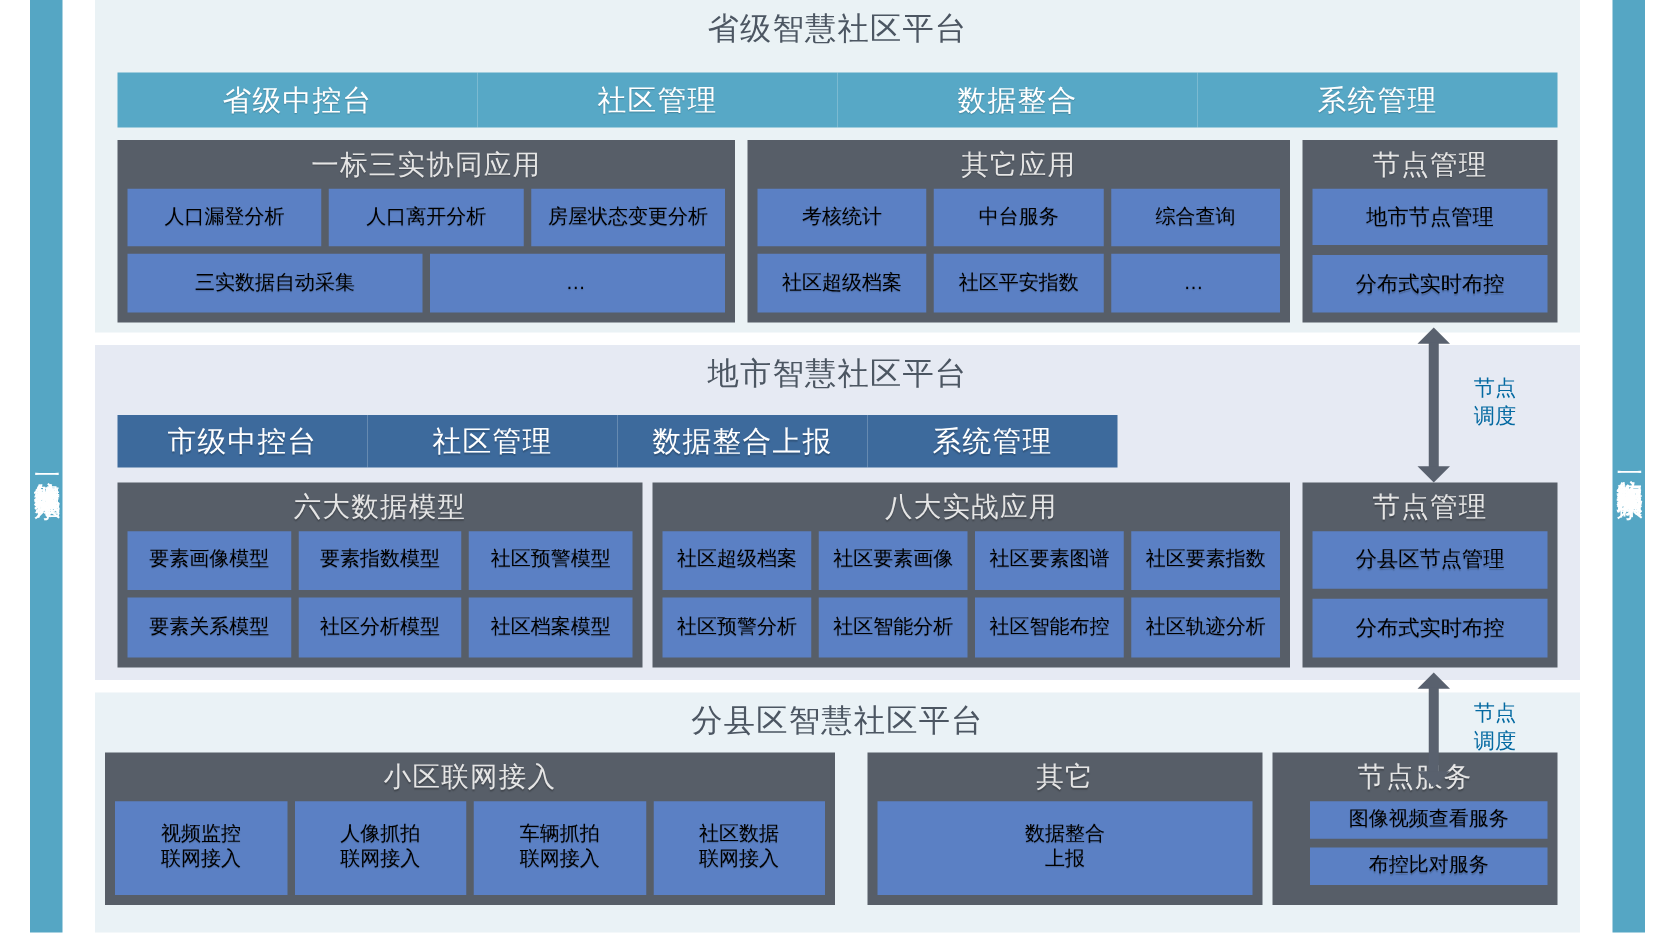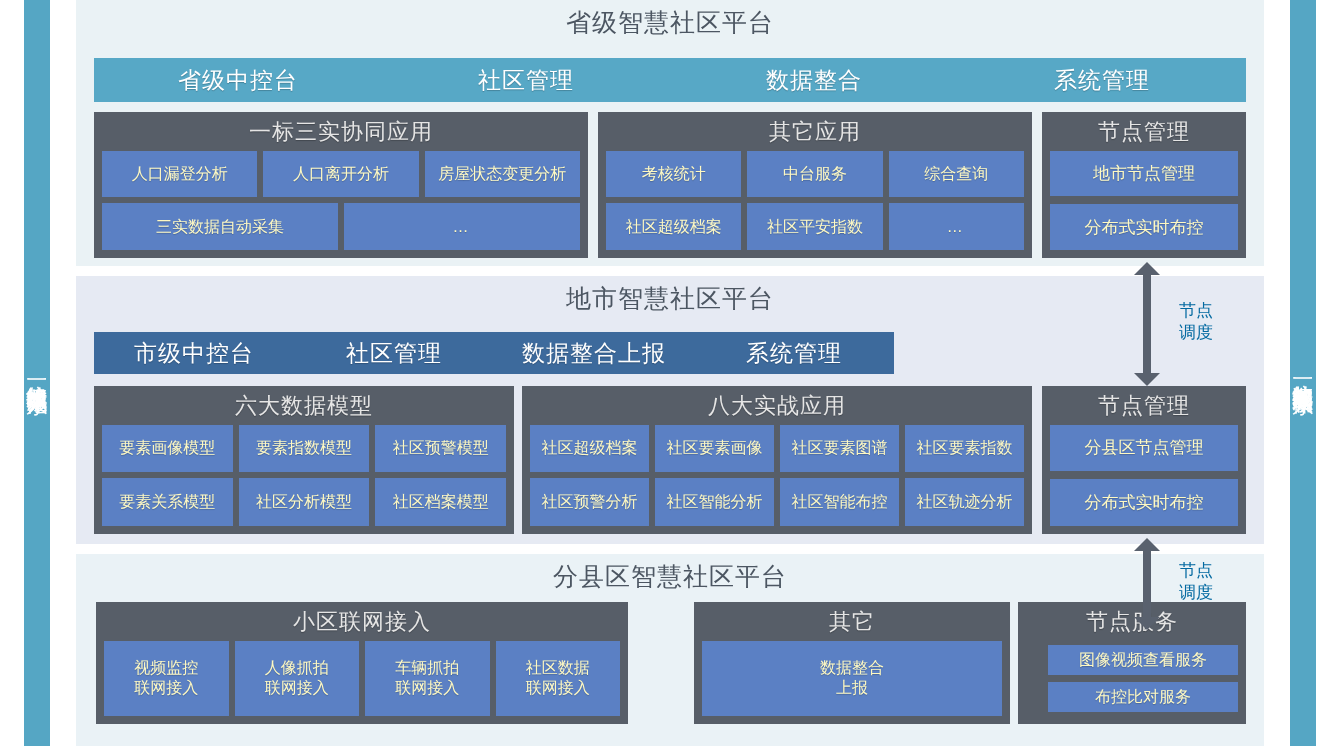--- a/index.html
+++ b/index.html
@@ -55,32 +55,32 @@
   }
   .group-title{
     text-align:center;color:#e5e5e5;
     font-size:22px;letter-spacing:1px;line-height:1.25;
     padding:2px 0 5px 0;
     text-shadow:0 1px 1px rgba(0,0,0,.25);
   }
   .grid{display:flex;flex-direction:column;gap:6px;flex:1;}
   .grow{display:flex;gap:6px;flex:1;}
   .cell{
-    flex:1;background:#5b80c4;color:#fef9c3;
+    flex:1;background:#5b80c4;color:#000000;
     display:flex;align-items:center;justify-content:center;
     text-align:center;font-size:16px;line-height:1.25;
     white-space:pre-line;
     text-shadow:0 1px 1px rgba(0,0,0,.20);
   }
   .cell.dots{letter-spacing:3px;}
 
   
   .group.node .grid{gap:8px;}
   .group.node .cell{font-size:17px;}
-  .group.nodeservice .grid{gap:7px;justify-content:center;padding-left:22px;}
+  .group.nodeservice .grid{gap:7px;justify-content:flex-start;padding-left:22px;}
   .group.nodeservice .grow{flex:none;height:30px;}
   .group.nodeservice .cell{font-size:16px;}
 
   
   .arrow{position:absolute;width:26px;}
   .arrow .shaft{
     position:absolute;left:9px;top:12px;bottom:12px;width:8px;background:#59616e;
   }
   .arrow .head{
     position:absolute;left:0;width:0;height:0;
@@ -209,21 +209,21 @@
         <div class="grow">
           <div class="cell">分布式实时布控</div>
         </div>
       </div>
     </div>
   </div>
 
   <div class="panel bot">
     <div class="panel-title">分县区智慧社区平台</div>
 
-    <div class="group" style="left:8px;width:532px;top:48px;height:122px;margin-left:12px;">
+    <div class="group" style="left:8px;width:584px;top:48px;height:122px;">
       <div class="group-title">小区联网接入</div>
       <div class="grid">
         <div class="grow">
           <div class="cell">视频监控
 联网接入</div>
           <div class="cell">人像抓拍
 联网接入</div>
           <div class="cell">车辆抓拍
 联网接入</div>
           <div class="cell">社区数据

